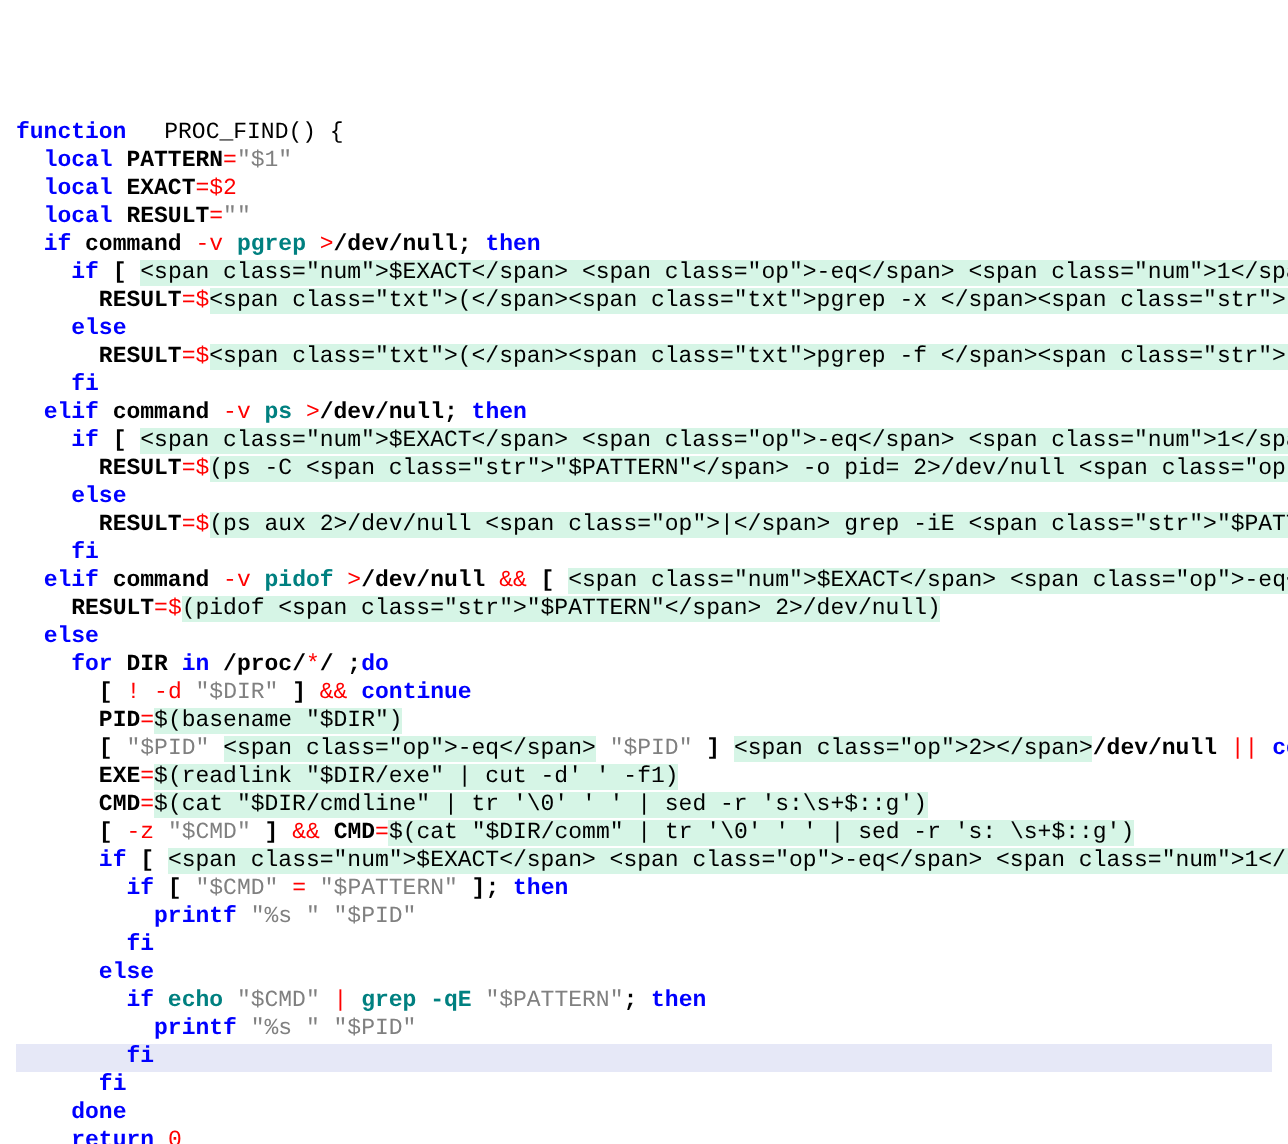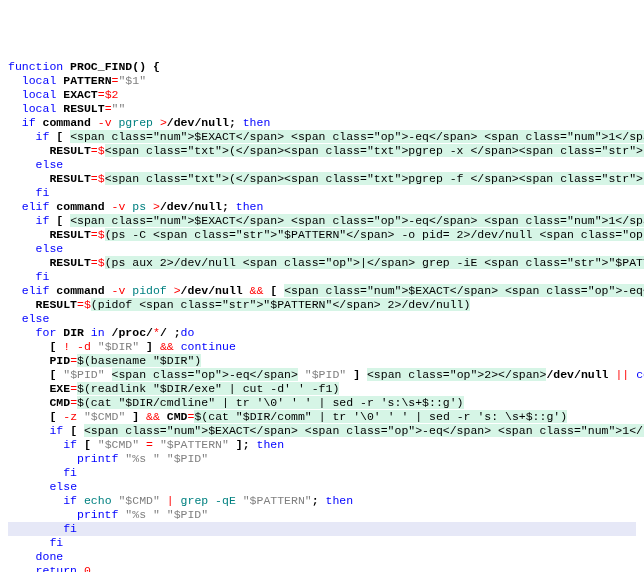--- a/index.html
+++ b/index.html
@@ -10,26 +10,26 @@
     line-height: 14px;
     background: #ffffff;
     color: #000000;
     white-space: pre;
     width: 644px;
     box-sizing: border-box;
     position: relative;
     overflow: hidden;
   }
   .line { display: block; }
-  .kw   { color: #0000ff; font-weight: normal; }
+  .kw   { color: #0000ff; font-weight: bold; }
   .str  { color: #808080; }
   .op   { color: #ff0000; }
   .num  { color: #ff0000; }
-  .fn   { color: #000000; font-weight: bold; }
-  .cmd  { color: #008080; font-weight: normal; }
+  .fn   { color: #000000; font-weight: normal; margin-left: 12px; }
+  .cmd  { color: #008080; font-weight: bold; }
   .txt  { color: #000000; font-weight: bold; }
   .hl   { background: #d6f5e6; }
   .cursor-line { background: #e6e8f7; display: inline-block; width: 100%; }
 </style>
 </head>
 <body>
 
 
 
 <div id="code"><span class="line"><span class="kw">function</span><span class="fn"> PROC_FIND() {</span></span><span class="line">  <span class="kw">local</span><span class="txt"> PATTERN</span><span class="op">=</span><span class="str">"$1"</span></span><span class="line">  <span class="kw">local</span><span class="txt"> EXACT</span><span class="op">=</span><span class="num">$2</span></span><span class="line">  <span class="kw">local</span><span class="txt"> RESULT</span><span class="op">=</span><span class="str">""</span></span><span class="line">  <span class="kw">if</span><span class="txt"> command </span><span class="op">-v</span><span class="cmd"> pgrep </span><span class="op">&gt;</span><span class="txt">/dev/null; </span><span class="kw">then</span></span><span class="line">    <span class="kw">if</span><span class="txt"> [ </span><span class="hl">&lt;span class="num"&gt;$EXACT&lt;/span&gt; &lt;span class="op"&gt;-eq&lt;/span&gt; &lt;span class="num"&gt;1&lt;/span&gt;</span></span><span class="line">      <span class="txt">RESULT</span><span class="op">=</span><span class="num">$</span><span class="hl">&lt;span class="txt"&gt;(&lt;/span&gt;&lt;span class="txt"&gt;pgrep -x &lt;/span&gt;&lt;span class="str"&gt;"$PATTERN"&lt;/span&gt;&lt;span class="txt"&gt; 2&gt;&lt;/span&gt;&lt;span class="txt"&gt;/dev/null&lt;/span&gt;&lt;span class="txt"&gt;)&lt;/span&gt;</span></span><span class="line">    <span class="kw">else</span></span><span class="line">      <span class="txt">RESULT</span><span class="op">=</span><span class="num">$</span><span class="hl">&lt;span class="txt"&gt;(&lt;/span&gt;&lt;span class="txt"&gt;pgrep -f &lt;/span&gt;&lt;span class="str"&gt;"$PATTERN"&lt;/span&gt;&lt;span class="txt"&gt; 2&gt;&lt;/span&gt;&lt;span class="txt"&gt;/dev/null&lt;/span&gt;&lt;span class="txt"&gt;)&lt;/span&gt;</span></span><span class="line">    <span class="kw">fi</span></span><span class="line">  <span class="kw">elif</span><span class="txt"> command </span><span class="op">-v</span><span class="cmd"> ps </span><span class="op">&gt;</span><span class="txt">/dev/null; </span><span class="kw">then</span></span><span class="line">    <span class="kw">if</span><span class="txt"> [ </span><span class="hl">&lt;span class="num"&gt;$EXACT&lt;/span&gt; &lt;span class="op"&gt;-eq&lt;/span&gt; &lt;span class="num"&gt;1&lt;/span&gt;</span></span><span class="line">      <span class="txt">RESULT</span><span class="op">=</span><span class="num">$</span><span class="hl">(ps -C &lt;span class="str"&gt;"$PATTERN"&lt;/span&gt; -o pid= 2&gt;/dev/null &lt;span class="op"&gt;|&lt;/span&gt; awk &lt;span class="str"&gt;'{printf "%s ", $0}'&lt;/span&gt;)</span></span><span class="line">    <span class="kw">else</span></span><span class="line">      <span class="txt">RESULT</span><span class="op">=</span><span class="num">$</span><span class="hl">(ps aux 2&gt;/dev/null &lt;span class="op"&gt;|&lt;/span&gt; grep -iE &lt;span class="str"&gt;"$PATTERN"&lt;/span&gt; &lt;span class="op"&gt;|&lt;/span&gt; awk &lt;span class="str"&gt;'{print $2}'&lt;/span&gt; &lt;span class="op"&gt;|&lt;/span&gt; tr &lt;span class="str"&gt;'\n' ' '&lt;/span&gt;)</span></span><span class="line">    <span class="kw">fi</span></span><span class="line">  <span class="kw">elif</span><span class="txt"> command </span><span class="op">-v</span><span class="cmd"> pidof </span><span class="op">&gt;</span><span class="txt">/dev/null </span><span class="op">&amp;&amp;</span><span class="txt"> [ </span><span class="hl">&lt;span class="num"&gt;$EXACT&lt;/span&gt; &lt;span class="op"&gt;-eq&lt;/span&gt; &lt;span class="num"&gt;1&lt;/span&gt;</span></span><span class="line">    <span class="txt">RESULT</span><span class="op">=</span><span class="num">$</span><span class="hl">(pidof &lt;span class="str"&gt;"$PATTERN"&lt;/span&gt; 2&gt;/dev/null)</span></span><span class="line">  <span class="kw">else</span></span><span class="line">    <span class="kw">for</span><span class="txt"> DIR </span><span class="kw">in</span><span class="txt"> /proc/</span><span class="op">*</span><span class="txt">/ ;</span><span class="kw">do</span></span><span class="line">      <span class="txt">[ </span><span class="op">!</span> <span class="op">-d</span> <span class="str">"$DIR"</span><span class="txt"> ] </span><span class="op">&amp;&amp;</span> <span class="kw">continue</span></span><span class="line">      <span class="txt">PID</span><span class="op">=</span><span class="hl">$(basename "$DIR")</span></span><span class="line">      <span class="txt">[ </span><span class="str">"$PID"</span> <span class="hl">&lt;span class="op"&gt;-eq&lt;/span&gt;</span> <span class="str">"$PID"</span><span class="txt"> ] </span><span class="hl">&lt;span class="op"&gt;2&gt;&lt;/span&gt;</span><span class="txt">/dev/null </span><span class="op">||</span> <span class="kw">continue</span></span><span class="line">      <span class="txt">EXE</span><span class="op">=</span><span class="hl">$(readlink "$DIR/exe" | cut -d' ' -f1)</span></span><span class="line">      <span class="txt">CMD</span><span class="op">=</span><span class="hl">$(cat "$DIR/cmdline" | tr '\0' ' ' | sed -r 's:\s+$::g')</span></span><span class="line">      <span class="txt">[ </span><span class="op">-z</span> <span class="str">"$CMD"</span><span class="txt"> ] </span><span class="op">&amp;&amp;</span> <span class="txt">CMD</span><span class="op">=</span><span class="hl">$(cat "$DIR/comm" | tr '\0' ' ' | sed -r 's: \s+$::g')</span></span><span class="line">      <span class="kw">if</span><span class="txt"> [ </span><span class="hl">&lt;span class="num"&gt;$EXACT&lt;/span&gt; &lt;span class="op"&gt;-eq&lt;/span&gt; &lt;span class="num"&gt;1&lt;/span&gt;</span></span><span class="line">        <span class="kw">if</span><span class="txt"> [ </span><span class="str">"$CMD"</span> <span class="op">=</span> <span class="str">"$PATTERN"</span><span class="txt"> ]; </span><span class="kw">then</span></span><span class="line">          <span class="kw">printf</span> <span class="str">"%s "</span> <span class="str">"$PID"</span></span><span class="line">        <span class="kw">fi</span></span><span class="line">      <span class="kw">else</span></span><span class="line">        <span class="kw">if</span><span class="cmd"> echo </span><span class="str">"$CMD"</span> <span class="op">|</span><span class="cmd"> grep -qE </span><span class="str">"$PATTERN"</span><span class="txt">; </span><span class="kw">then</span></span><span class="line">          <span class="kw">printf</span> <span class="str">"%s "</span> <span class="str">"$PID"</span></span><span class="line cursor-line">        <span class="kw">fi</span></span><span class="line">      <span class="kw">fi</span></span><span class="line">    <span class="kw">done</span></span><span class="line">    <span class="kw">return</span> <span class="num">0</span></span></div>

